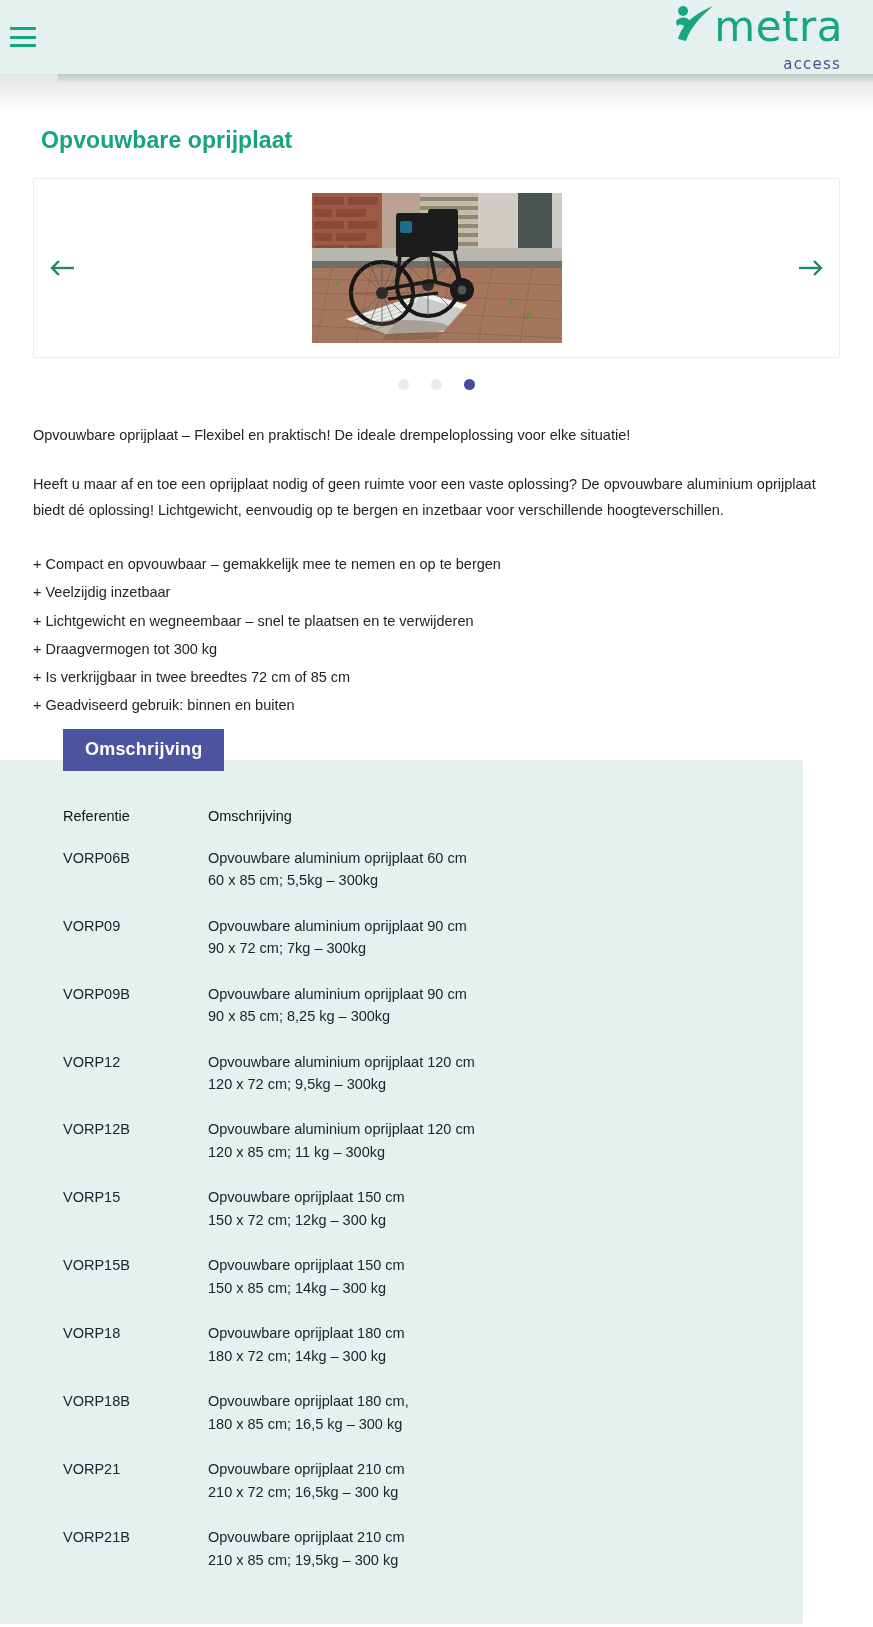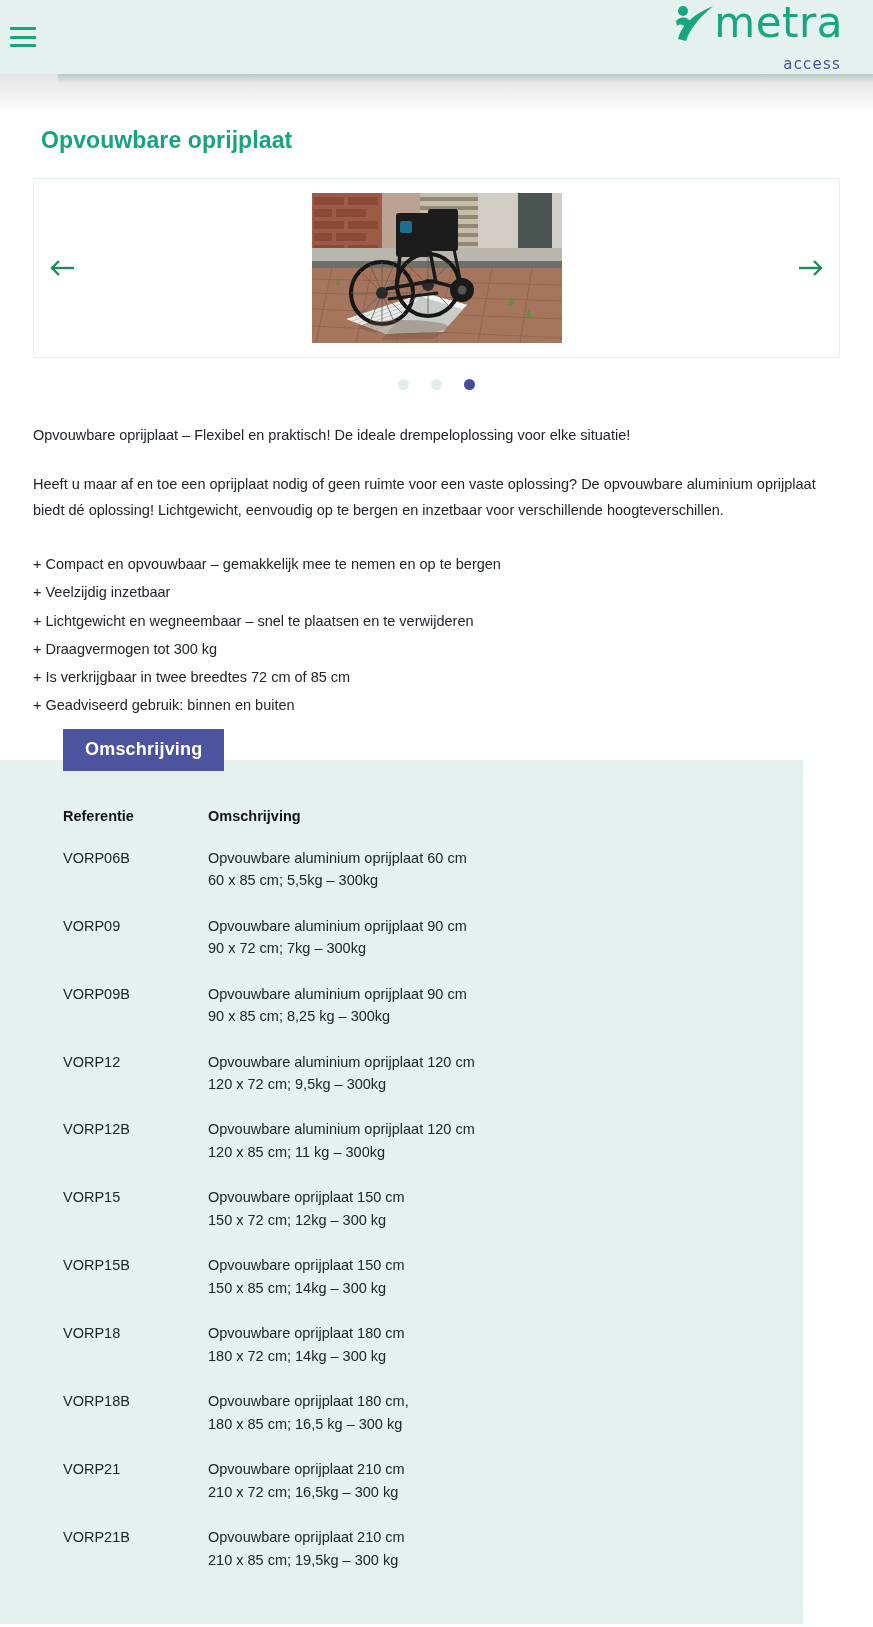--- a/index.html
+++ b/index.html
@@ -45,21 +45,21 @@
   }
   .logo {
     display: flex;
     flex-direction: column;
     align-items: flex-end;
     margin-right: 30px;
     line-height: 1;
   }
   .logo-top {
     display: flex;
-    align-items: flex-start;
+    align-items: center;
   }
   .logo-mark {
     margin-right: -2px;
     margin-bottom: 6px;
   }
   .logo-word {
     font-size: 42px;
     color: #17a67f;
     letter-spacing: 0.5px;
     font-family: "DejaVu Sans", sans-serif;
@@ -203,21 +203,21 @@
     min-height: 270px;
   }
   table.spec {
     border-collapse: collapse;
     margin-left: 63px;
     width: 690px;
   }
   table.spec th {
     text-align: left;
     font-size: 14.5px;
-    font-weight: bold;
+    font-weight: normal;
     color: #131417;
     padding: 0 0 23px 0;
     vertical-align: top;
   }
   table.spec th.c1, table.spec td.c1 { width: 145px; }
   table.spec td {
     font-size: 14.5px;
     color: #20242b;
     padding: 0 0 23px 0;
     vertical-align: top;

